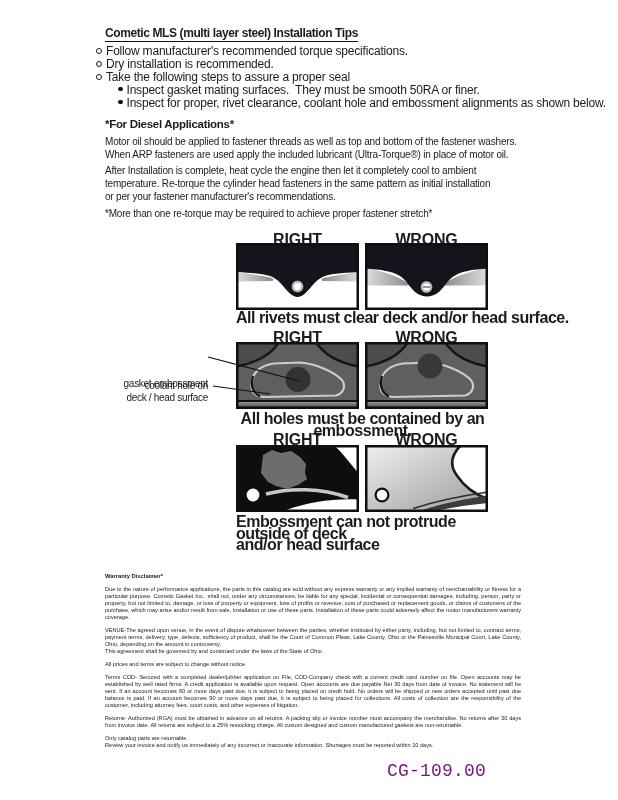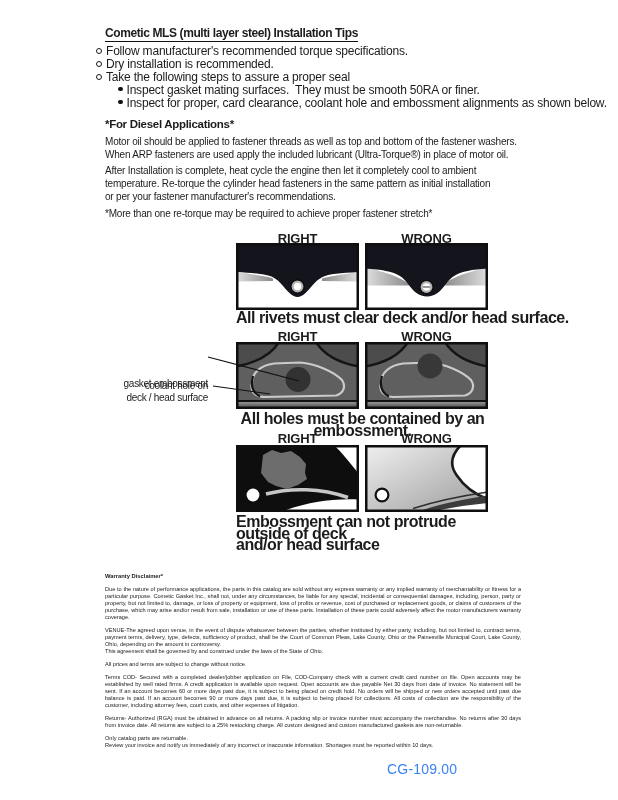--- a/index.html
+++ b/index.html
@@ -11,27 +11,27 @@
   .title{
     font-size:12px;font-weight:bold;letter-spacing:-0.4px;
     border-bottom:1.6px solid #111;padding-bottom:1px;white-space:pre;
   }
   .tips-row{display:flex;align-items:flex-start;height:13px;font-size:12px;letter-spacing:-0.2px;white-space:pre;}
   .tips-row.sub{padding-left:22px;}
   .marker-o{width:4px;height:4px;border:1px solid #1c1c1c;border-radius:50%;margin:3.5px 4px 0 0;flex:0 0 auto;}
   .marker-f{width:4.5px;height:4.5px;background:#111;border-radius:50%;margin:3.5px 4px 0 0;flex:0 0 auto;}
   .h2{font-size:11.5px;font-weight:bold;letter-spacing:-0.3px;white-space:pre;}
   .body-p{font-size:10px;line-height:13px;letter-spacing:-0.2px;white-space:pre;}
-  .diag-label{width:123px;text-align:center;font-size:13px;font-weight:bold;letter-spacing:-0.2px;}
+  .diag-label{width:123px;text-align:center;font-size:16px;font-weight:bold;letter-spacing:-0.2px;text-decoration:underline;}
   .diag-caption{font-size:16px;font-weight:bold;letter-spacing:-0.45px;white-space:pre-line;line-height:11.5px;}
   .callout{font-size:10px;letter-spacing:-0.3px;line-height:12px;text-align:right;white-space:pre-line;width:120px;}
   .smallprint{width:416px;font-size:5.6px;line-height:7px;letter-spacing:0;color:#222;}
   .smallprint .sp-h{font-weight:bold;margin:0 0 6px 0;font-size:5.8px;}
   .smallprint p{margin:0 0 6px 0;text-align:justify;white-space:pre-line;}
-  .doccode{font-size:14px;letter-spacing:0.2px;color:#3b82f6;}
+  .doccode{font-size:18px;letter-spacing:0.2px;color:#701a75;font-family:Liberation Mono, monospace;}
   svg{display:block;}
 </style>
 </head>
 <body>
 
 <div class="page">
 
   <div class="abs" style="left:105px;top:23px;">
     <span class="title">Cometic MLS (multi layer steel) Installation Tips</span>
   </div>
@@ -48,21 +48,21 @@
     <div class="tips-row">
       <span class="marker-o"></span>
       <span>Take the following steps to assure a proper seal</span>
     </div>
     <div class="tips-row sub">
       <span class="marker-f"></span>
       <span>Inspect gasket mating surfaces.  They must be smooth 50RA or finer.</span>
     </div>
     <div class="tips-row sub">
       <span class="marker-f"></span>
-      <span>Inspect for proper, card clearance, coolant hole and embossment alignments as shown below.</span>
+      <span>Inspect for proper, rivet clearance, coolant hole and embossment alignments as shown below.</span>
     </div>
   </div>
 
   <div class="abs h2" style="left:105px;top:118px;">*For Diesel Applications*</div>
   <div class="abs body-p" style="left:105px;top:135px;">Motor oil should be applied to fastener threads as well as top and bottom of the fastener washers.
 When ARP fasteners are used apply the included lubricant (Ultra-Torque®) in place of motor oil.</div>
   <div class="abs body-p" style="left:105px;top:164px;">After Installation is complete, heat cycle the engine then let it completely cool to ambient
 temperature. Re-torque the cylinder head fasteners in the same pattern as initial installation
 or per your fastener manufacturer's recommendations.</div>
   <div class="abs body-p" style="left:105px;top:207px;text-align:center;">*More than one re-torque may be required to achieve proper fastener stretch*</div>

